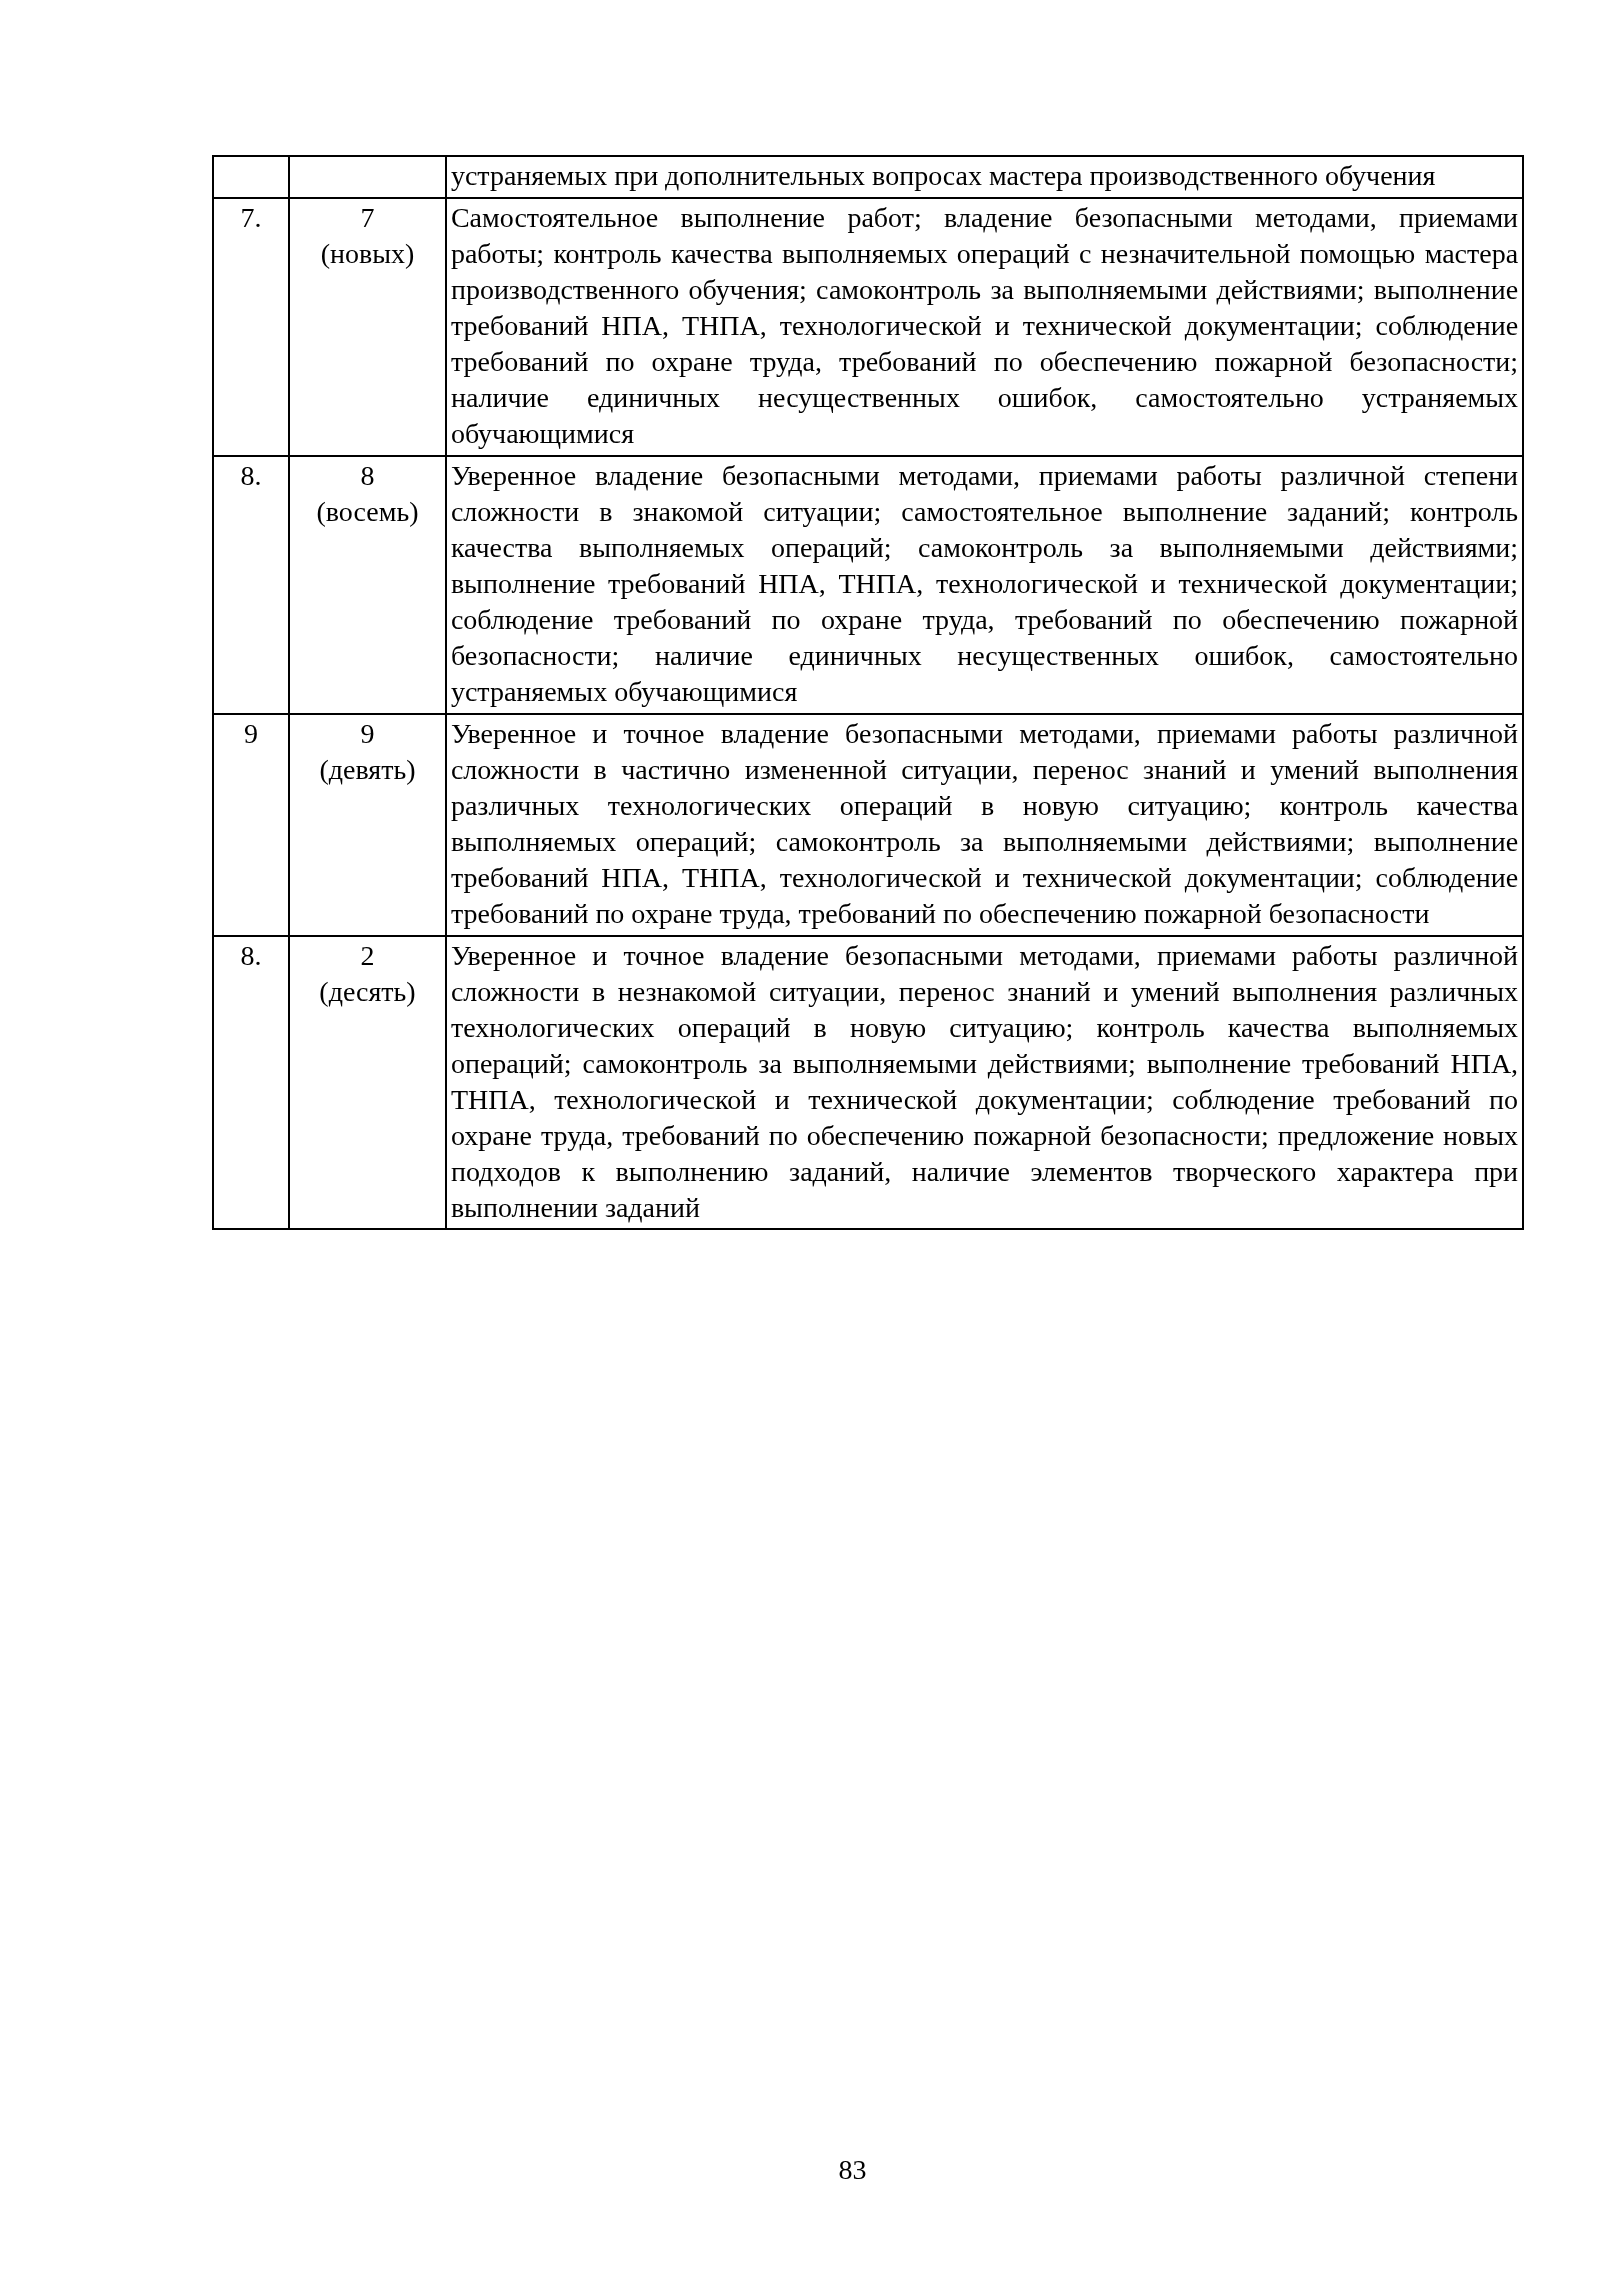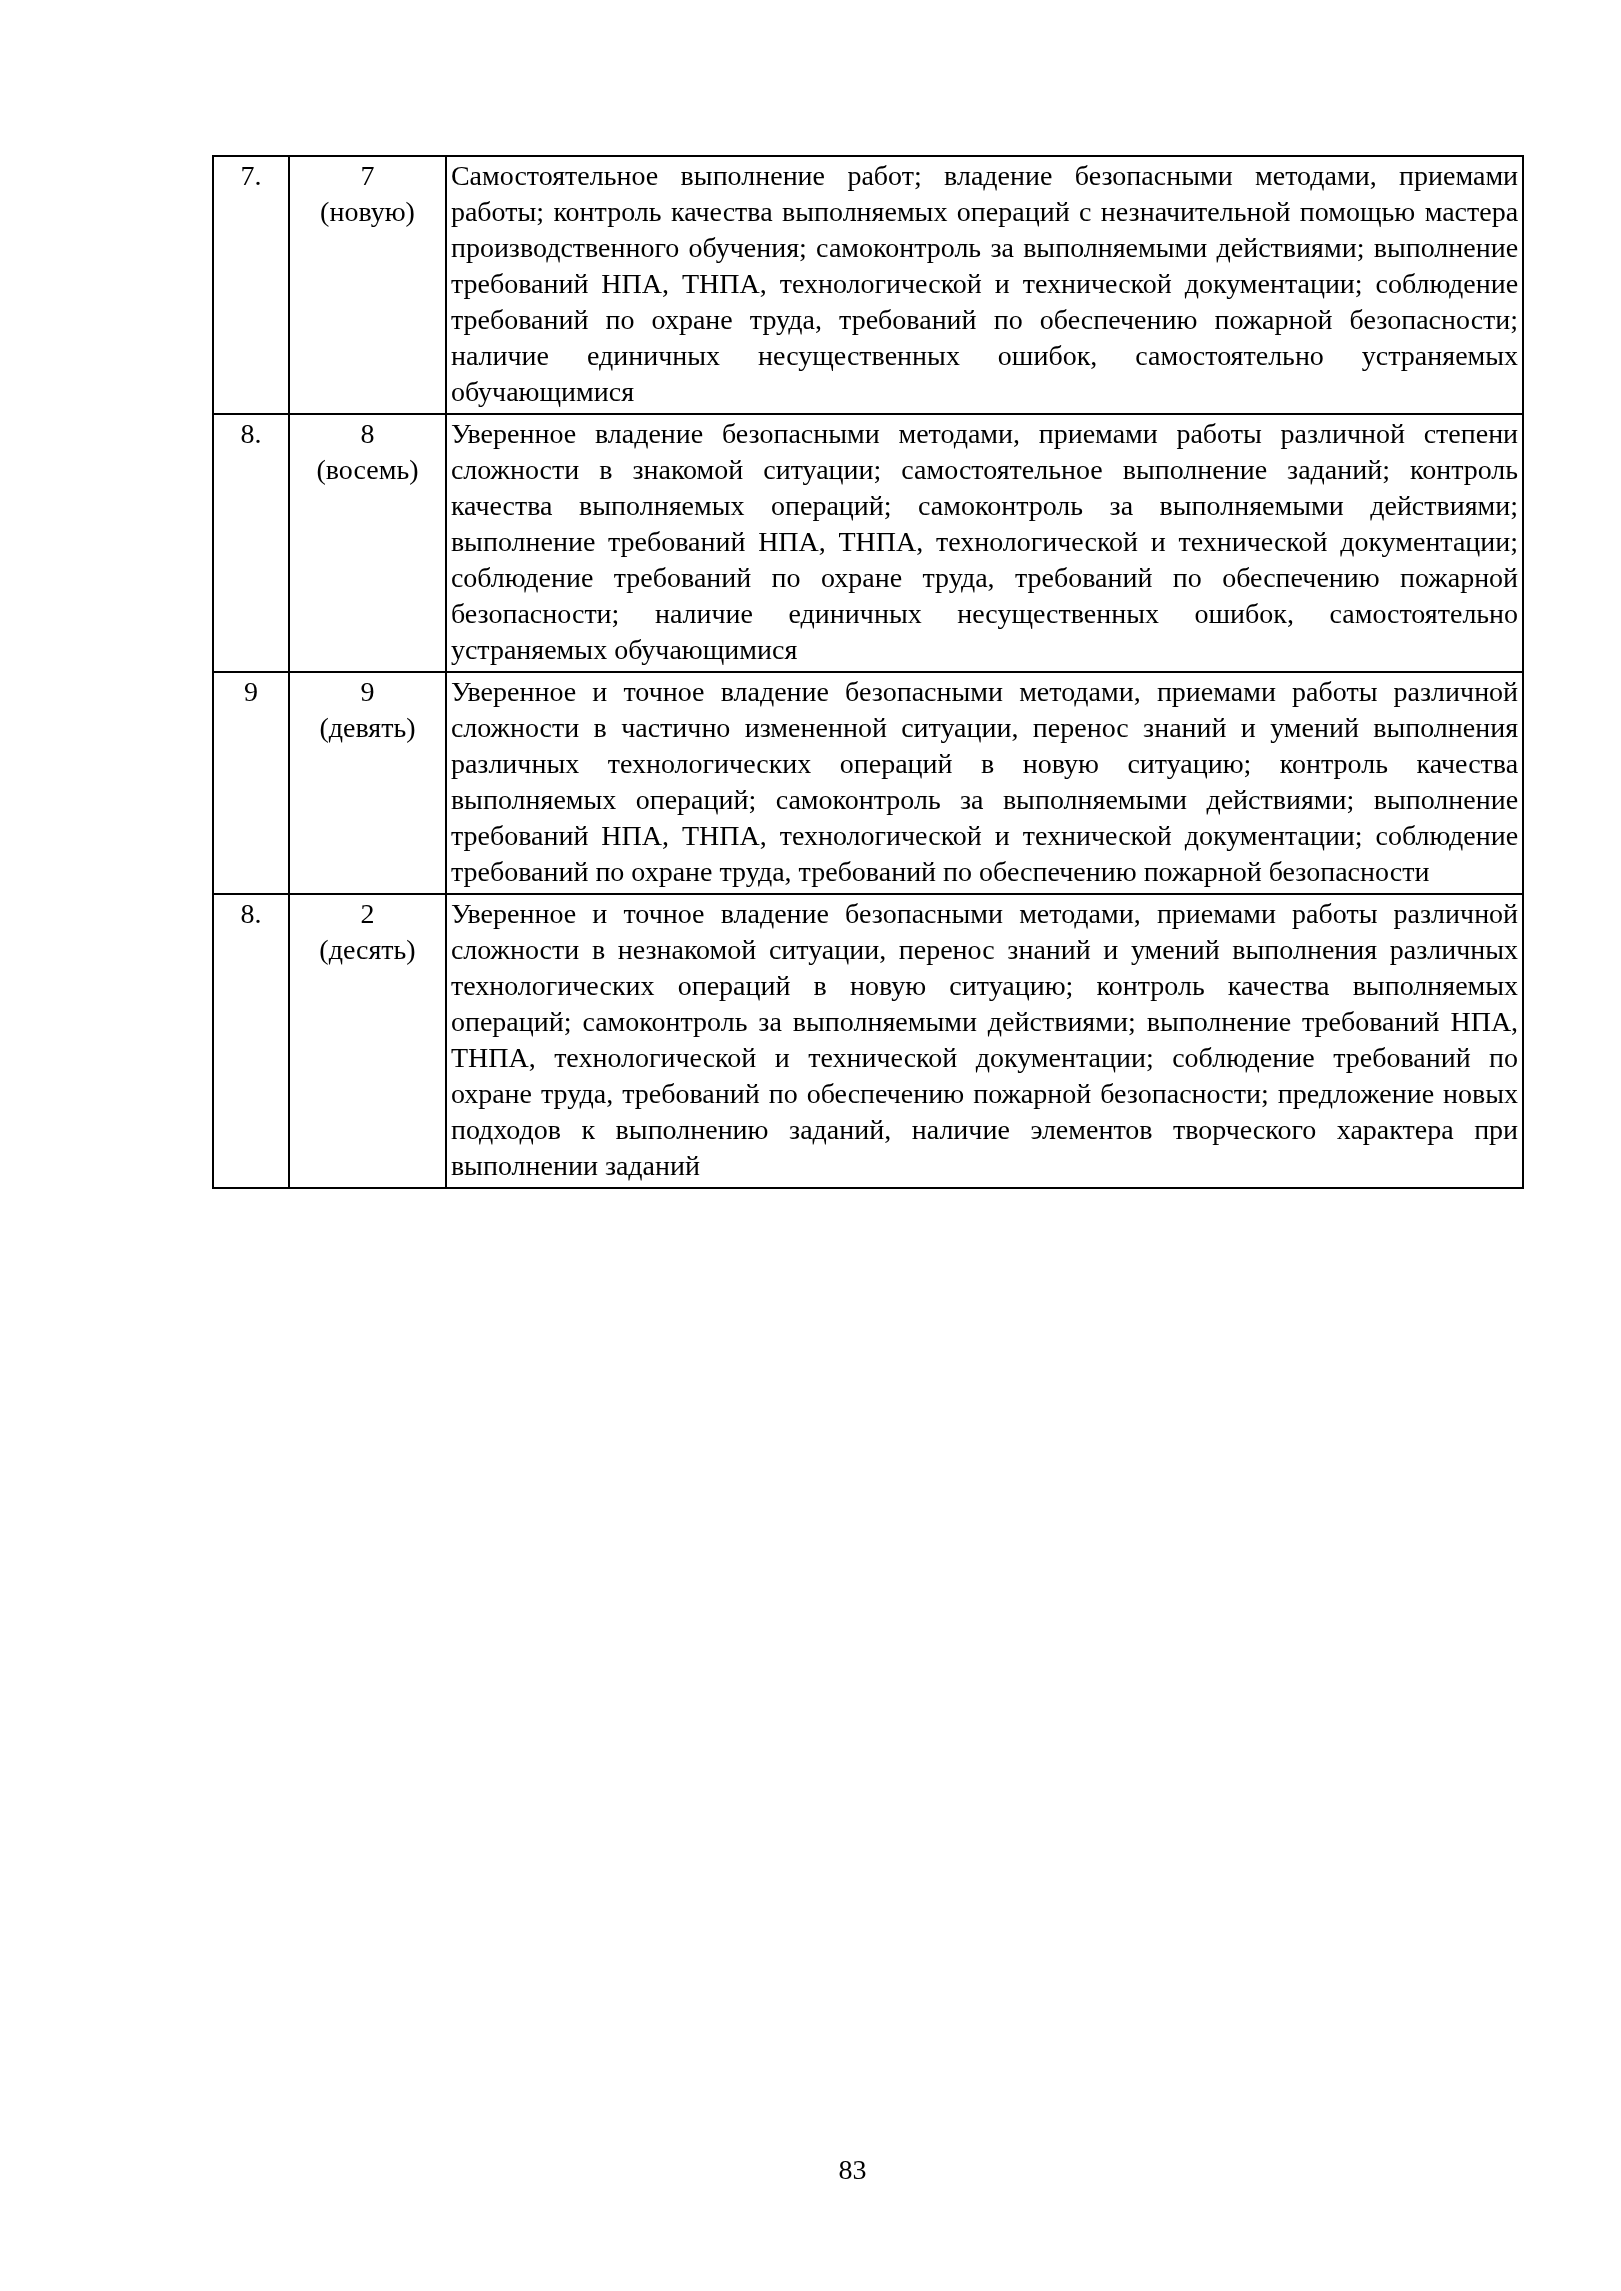--- a/index.html
+++ b/index.html
@@ -62,25 +62,37 @@
 
   <table class="criteria">
     <colgroup>
       <col style="width:76px">
       <col style="width:157px">
       <col style="width:1077px">
     </colgroup>
     <tbody>
         <tr>
     <td class="col-num">
+      <span></span>
+    </td>
+    <td class="col-mark">
+      <span class="mark-line"></span>
+      <span class="mark-line"></span>
+    </td>
+    <td class="col-criteria">
+      <span>устраняемых при дополнительных вопросах мастера производственного обучения</span>
+    </td>
+  </tr>
+        <tr>
+    <td class="col-num">
       <span>7.</span>
     </td>
     <td class="col-mark">
       <span class="mark-line">7</span>
-      <span class="mark-line">(новую)</span>
+      <span class="mark-line">(новых)</span>
     </td>
     <td class="col-criteria">
       <span>Самостоятельное выполнение работ; владение безопасными методами, приемами работы; контроль качества выполняемых операций с незначительной помощью мастера производственного обучения; самоконтроль за выполняемыми действиями; выполнение требований НПА, ТНПА, технологической и технической документации; соблюдение требований по охране труда, требований по обеспечению пожарной безопасности; наличие единичных несущественных ошибок, самостоятельно устраняемых обучающимися</span>
     </td>
   </tr>
         <tr>
     <td class="col-num">
       <span>8.</span>
     </td>
     <td class="col-mark">

